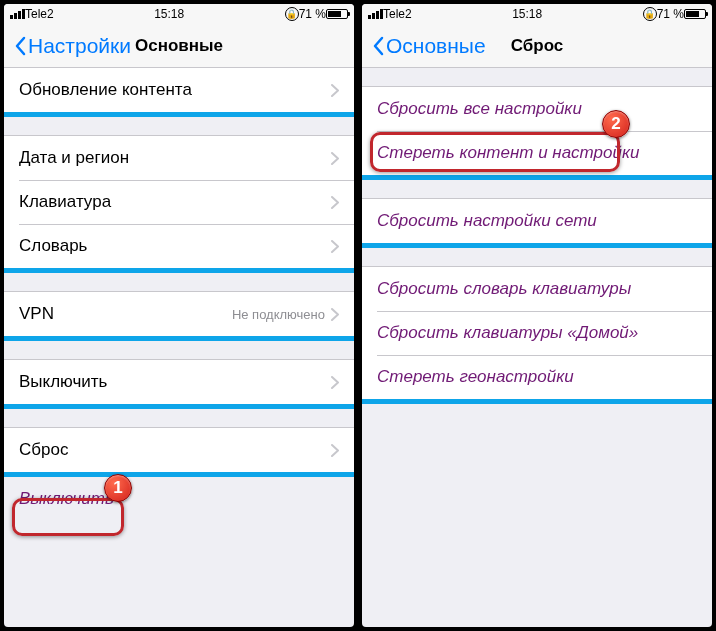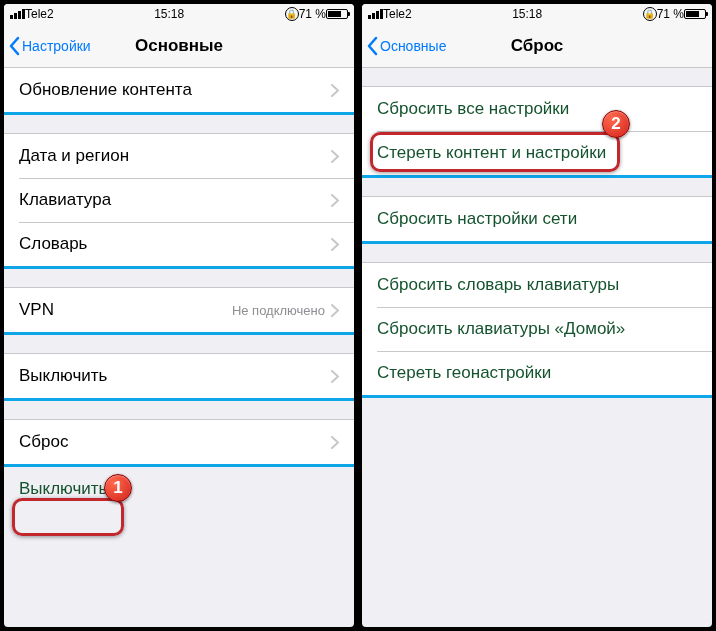--- a/index.html
+++ b/index.html
@@ -51,44 +51,44 @@
   .nav-bar {
     height: 44px;
     background: #f7f7f7;
     border-bottom: 1px solid #c8c7cc;
     display: flex;
     align-items: center;
     position: relative;
   }
   .nav-back {
     display: flex; align-items: center; gap: 2px;
-    color: #007aff; font-size: 14px; padding-left: 4px;
+    color: #007aff; font-size: 21px; padding-left: 10px;
     cursor: pointer;
   }
   .nav-back svg { width: 12px; height: 20px; }
   .nav-title {
     position: absolute; left:0; right:0; text-align:center;
     font-size: 17px; font-weight: 600; color:#000; pointer-events:none;
   }
 
   .content { flex:1; overflow:hidden; }
-  .group { margin-top: 18px; background:#fff; border-top:1px solid #c8c7cc; border-bottom:3px solid #0ea5e9; }
+  .group { margin-top: 18px; background:#fff; border-top:1px solid #c8c7cc; border-bottom:5px solid #0ea5e9; }
   .group.first { margin-top: 0; border-top:none; }
   .row {
     min-height: 44px; padding: 11px 15px; display:flex; align-items:center;
     justify-content: space-between; font-size:17px; color:#000;
     position:relative; cursor:pointer;
   }
   .row + .row::before {
     content:""; position:absolute; top:0; left:15px; right:0; height:1px; background:#c8c7cc;
   }
   .row .detail { color:#8e8e93; font-size:13px; margin-left:auto; padding-right:6px; }
   .chevron { color:#c7c7cc; }
   .chevron svg { width:8px; height:13px; display:block; }
-  .row.blue { color:#14532d; }
+  .row.blue { color:#701a75;font-style:italic; }
 
   .callout {
     position:absolute; border:3px solid #c1272d; border-radius:10px;
     box-shadow: 0 1px 4px rgba(0,0,0,.4);
     pointer-events:none;
   }
   .badge {
     position:absolute; width:28px; height:28px; border-radius:50%;
     background: radial-gradient(circle at 35% 30%, #ff6a4d, #d2201a);
     border:1px solid #8a0000;

